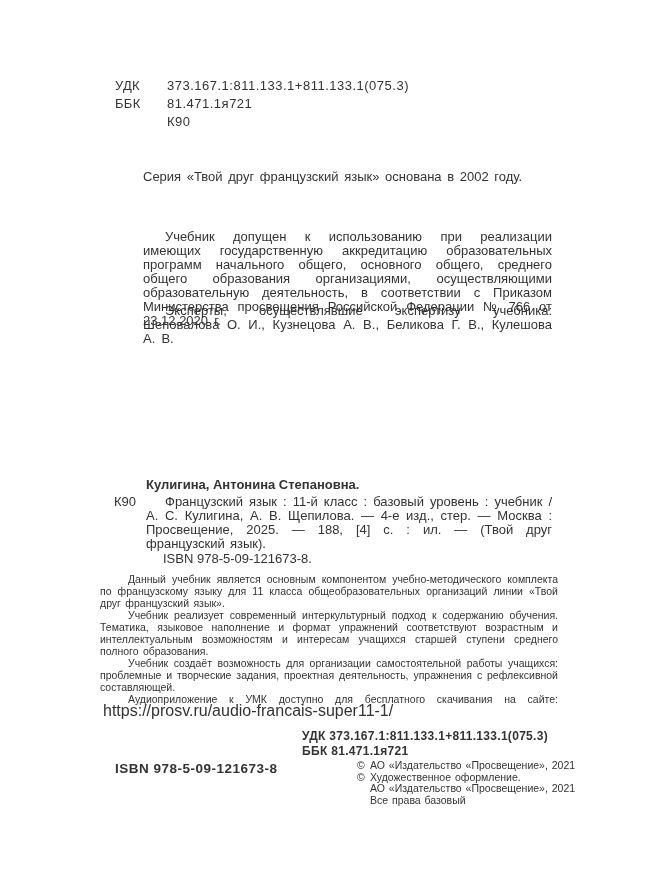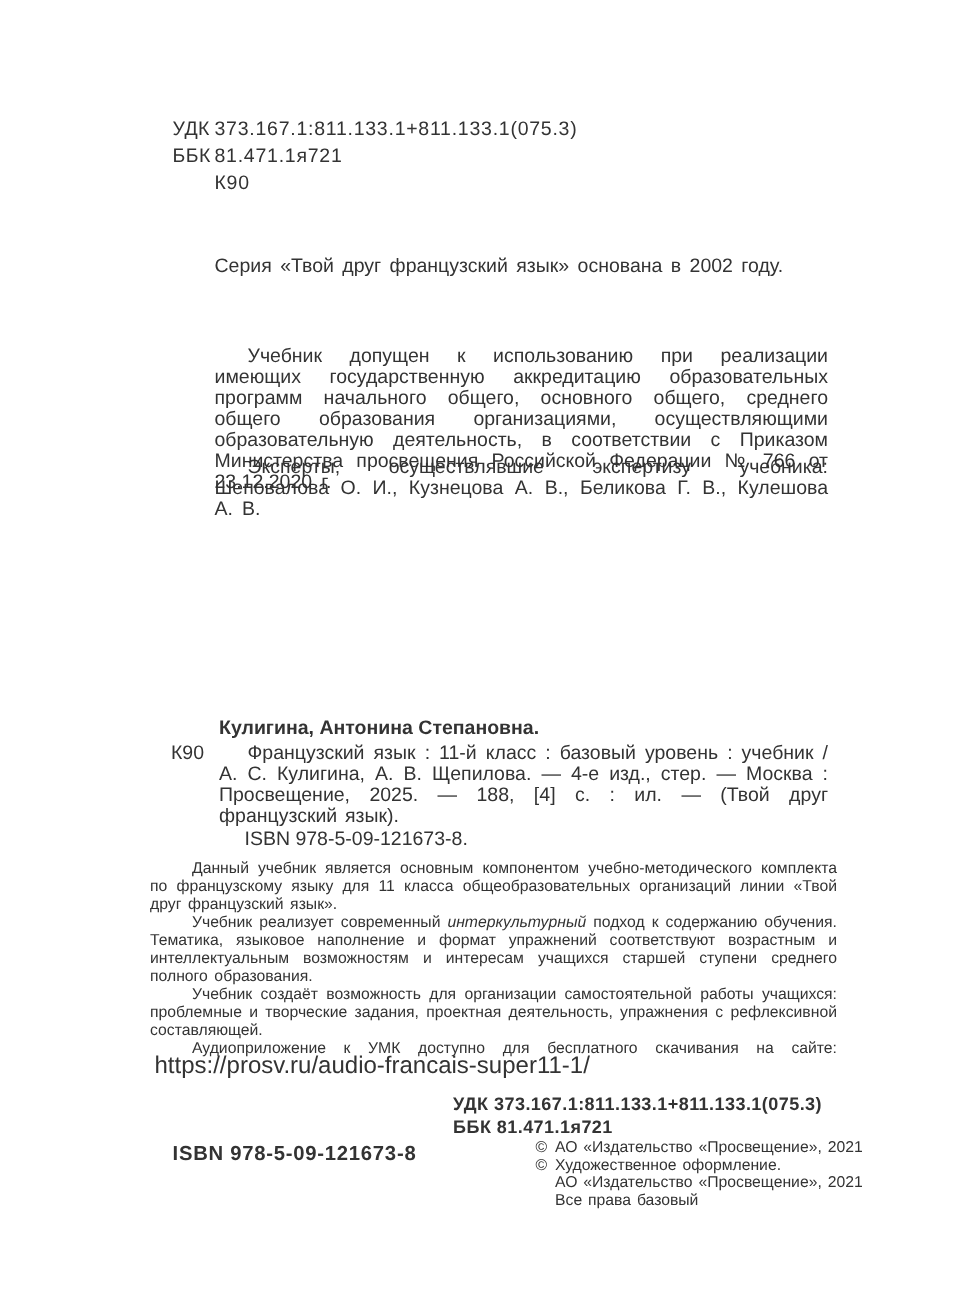--- a/index.html
+++ b/index.html
@@ -8,21 +8,21 @@
     width: 650px; height: 869px;
     position: relative;
     font-family: "Liberation Sans", "DejaVu Sans", sans-serif;
     color: #333333;
     overflow: hidden;
   }
   .page { position: absolute; inset: 0; background: #ffffff; }
 
   
   .top-codes { position: absolute; top: 77px; left: 115px; font-size: 13px; line-height: 18px; }
-  .code-row { display: flex; }
+  .code-row { display: flex; gap: 24px; }
   .code-label { width: 28px; letter-spacing: 0.3px; }
   .code-value { letter-spacing: 0.5px; }
 
   
   .series {
     position: absolute; top: 169px; left: 143px; width: 409px;
     font-size: 13px; word-spacing: 2px;
   }
 
   
@@ -50,21 +50,21 @@
   .catalog-isbn { margin-left: 63px; font-size: 13px; line-height: 14px; margin-top: 1px; }
 
   
   .annotation { margin-top: 7px; }
   .annotation p {
     font-size: 10.5px; line-height: 12px;
     text-align: justify; text-indent: 28px; word-spacing: 1.5px;
   }
   .annotation p.spread { text-align-last: justify; }
   .url-line { font-size: 16px; line-height: 12px; margin-left: 3px; }
-  .italic { font-style: italic; }
+  .italic { }
   .bold { font-weight: bold; }
 
   
   .udk-bottom {
     position: absolute; top: 729px; right: 102px;
     font-weight: bold; font-size: 12px; line-height: 14.5px;
     text-align: left; letter-spacing: 0.3px;
   }
 
   

